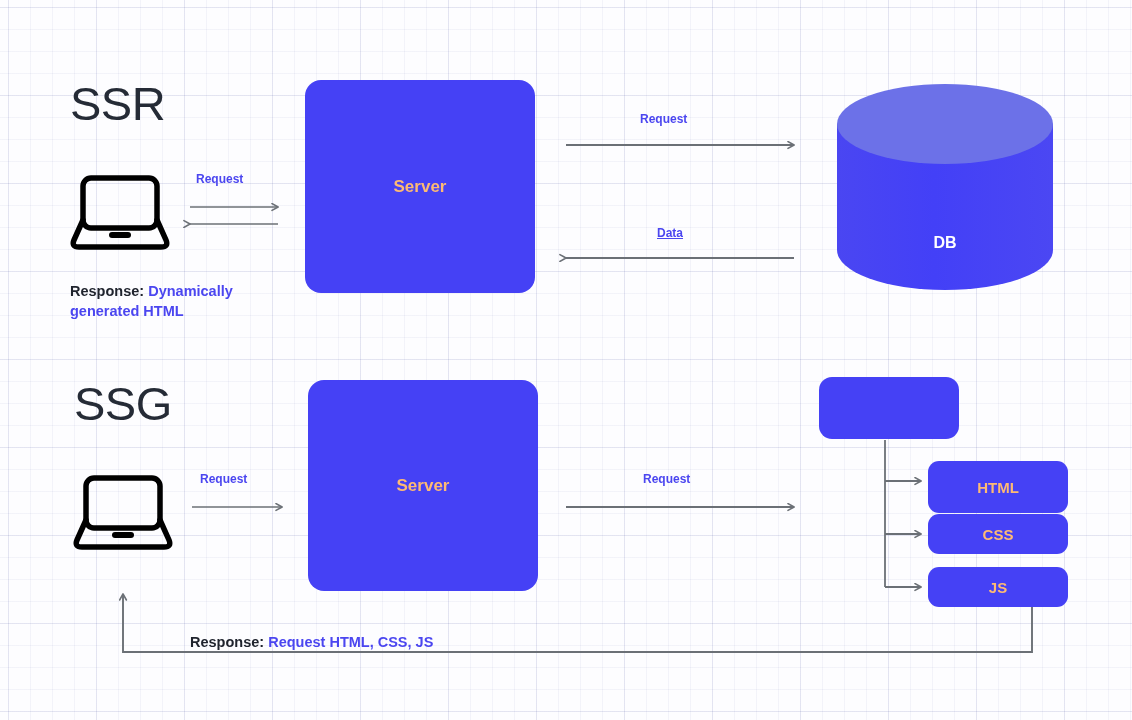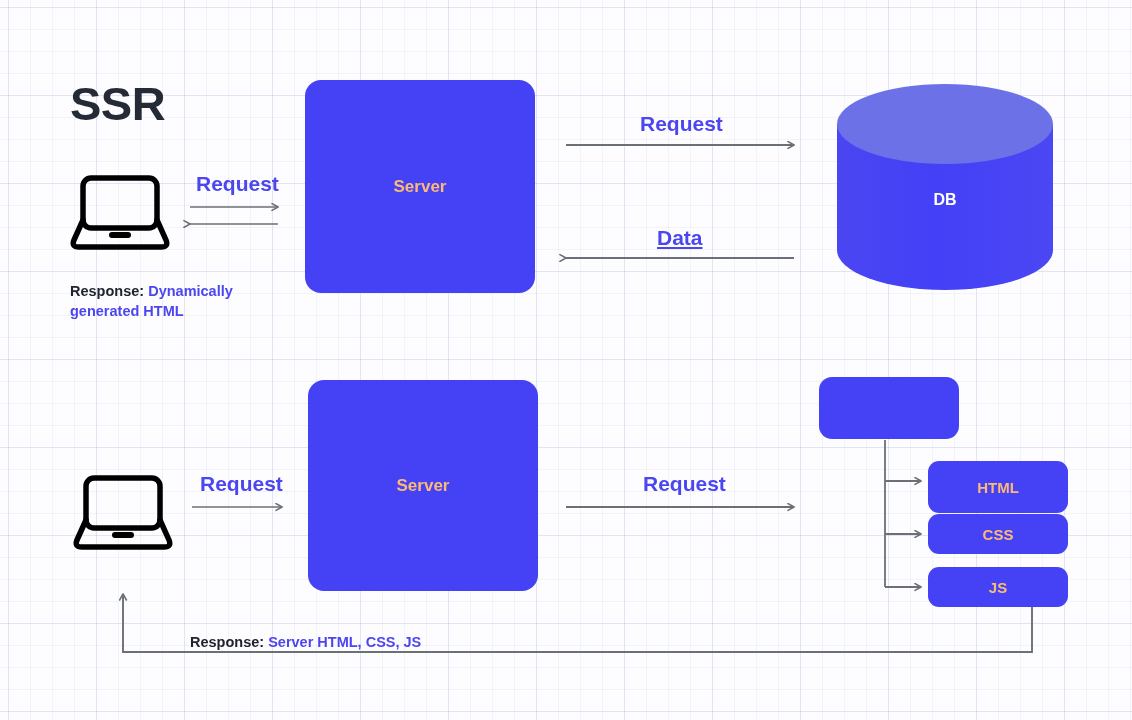--- a/index.html
+++ b/index.html
@@ -25,21 +25,21 @@
     position: absolute; left: 0; top: 0;
     width: 1132px; height: 720px;
     overflow: visible;
     pointer-events: none;
   }
   .abs { position: absolute; }
 
   
   .section-title {
     font-size: 47px;
-    font-weight: bold;
+    font-weight: normal;
     color: #252b36;
     letter-spacing: -0.5px;
     line-height: 1;
     white-space: nowrap;
   }
 
   
   .node-box {
     background: #4541f5;
     border-radius: 14px;
@@ -49,41 +49,42 @@
     color: #fdba74;
     font-weight: bold;
   }
   .node-box.server { font-size: 17px; border-radius: 16px; }
   .node-box.asset  { font-size: 15px; border-radius: 11px; }
   .node-box.blank  { border-radius: 13px; }
 
   
   .edge-label {
     color: #4b46f0;
-    font-size: 21px;
+    font-size: 12px;
     font-weight: bold;
     white-space: nowrap;
   }
   .response-note {
     font-size: 14.5px;
     font-weight: bold;
     color: #20242e;
     line-height: 1.35;
     white-space: nowrap;
     margin-top: 8px;
   }
   .response-note .hl { color: #4b46f0; }
   .response-note.wrapped { white-space: normal; width: 180px; }
   .db-label {
     position: absolute;
     left: 0; width: 100%;
     text-align: center;
     color: #ffffff;
     font-size: 16px;
     font-weight: bold;
+    margin-top: 43px;
   }
 </style>
 </head>
 <body>
 
 <div id="canvas">
 
   <svg class="layer">
     <defs>
       <marker id="ah" markerWidth="10" markerHeight="10" refX="8.5" refY="4" orient="auto" markerUnits="userSpaceOnUse">
@@ -163,20 +164,21 @@
   <div class="abs edge-label" style="left:640px; top:112px;">Request</div>
 
   <div class="abs edge-label" style="left:657px; top:226px;text-decoration:underline;">Data</div>
 
   <div class="abs db-label" style="left:837px; top:191px; width:216px;">DB</div>
 
   <div class="abs response-note wrapped" style="left:70px; top:274px;">
     <span>Response: </span><span class="hl">Dynamically generated HTML</span>
   </div>
 
+  <div class="abs section-title" style="left:74px; top:380px;">SSG</div>
 
   <div class="abs edge-label" style="left:200px; top:472px;">Request</div>
 
   <div class="abs node-box server" style="left:308px; top:380px; width:230px; height:211px;">
     <span>Server</span>
   </div>
 
   <div class="abs edge-label" style="left:643px; top:472px;">Request</div>
 
   <div class="abs node-box blank" style="left:819px; top:377px; width:140px; height:62px;">
@@ -189,16 +191,16 @@
 
   <div class="abs node-box asset" style="left:928px; top:514px; width:140px; height:40px;">
     <span>CSS</span>
   </div>
 
   <div class="abs node-box asset" style="left:928px; top:567px; width:140px; height:40px;">
     <span>JS</span>
   </div>
 
   <div class="abs response-note" style="left:190px; top:625px;">
-    <span>Response: </span><span class="hl">Server HTML, CSS, JS</span>
+    <span>Response: </span><span class="hl">Request HTML, CSS, JS</span>
   </div>
 
 </div>
 
 </body></html>

